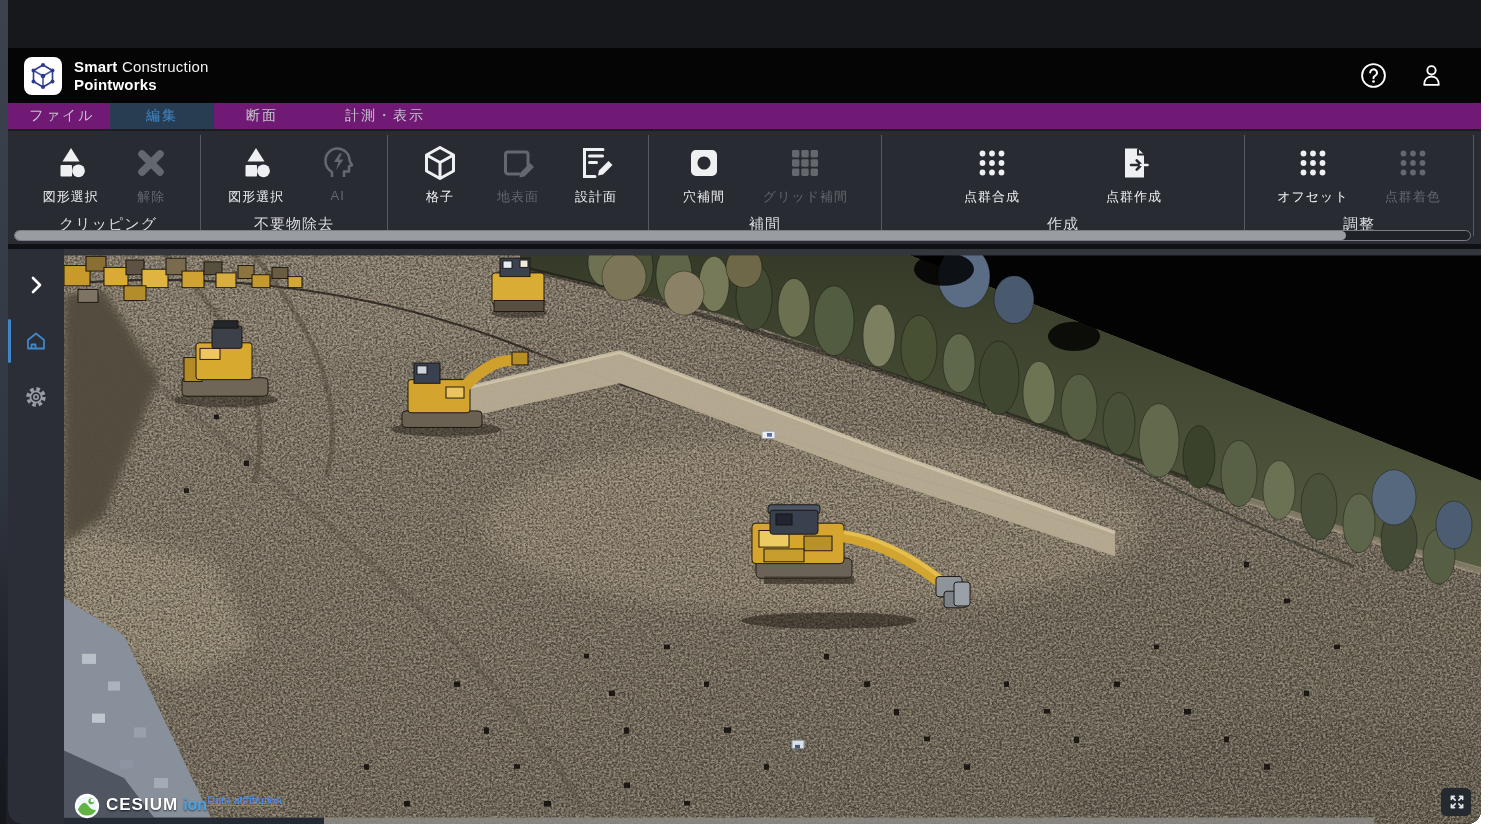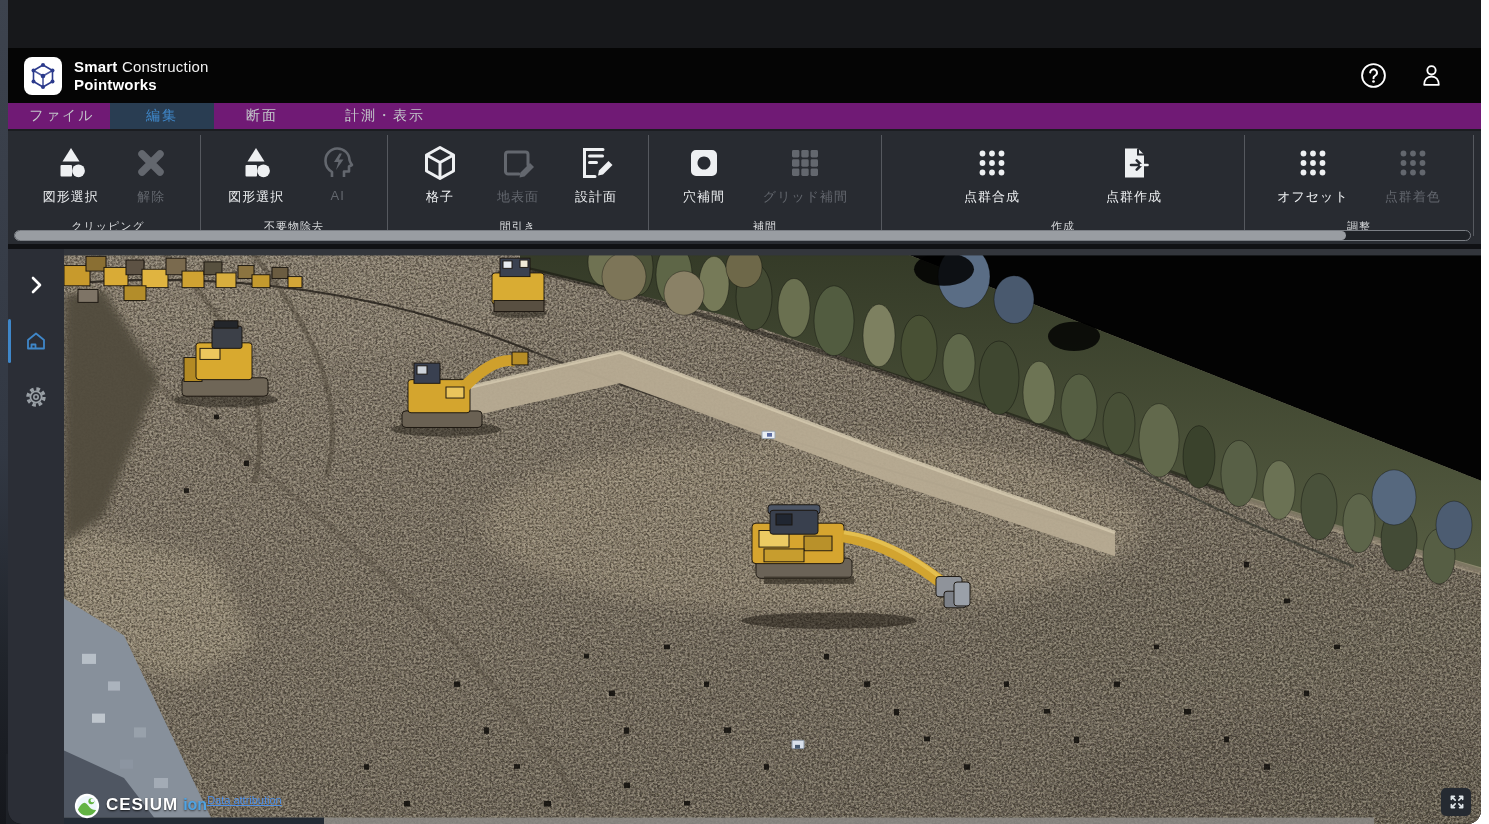--- a/index.html
+++ b/index.html
@@ -30,21 +30,21 @@
   .toolbar{height:118px;background:#282b31;position:relative;display:flex;align-items:stretch;
     padding:4px 0 8px 8px;flex:0 0 auto;border-bottom:5px solid #101114;}
   .tgroup{display:flex;flex-direction:column;border-right:1px solid #56595f;padding-bottom:0;}
   .tg-items{flex:1;display:flex;justify-content:space-evenly;align-items:flex-start;padding-top:4px;}
   .tbtn{background:transparent;border:none;padding:2px 4px;display:flex;flex-direction:column;align-items:center;
     gap:3px;cursor:pointer;color:var(--enabled);}
   .tbtn.disabled{color:var(--disabled);cursor:default;}
   .tbtn .ic{width:44px;height:44px;display:grid;place-items:center;}
   .tbtn .ic svg{width:40px;height:40px;}
   .tbtn .lbl{font-size:13px;letter-spacing:1px;font-weight:500;white-space:nowrap;}
-  .tg-label{text-align:center;font-size:11px;color:#dcdee0;letter-spacing:1px;padding:3px 0 2px;}
+  .tg-label{text-align:center;font-size:15px;color:#dcdee0;letter-spacing:1px;padding:3px 0 2px;}
   .hscroll{position:absolute;left:6px;right:10px;bottom:3px;height:11px;border:1px solid #7a7e84;
     border-radius:6px;background:#1f2227;}
   .hthumb{position:absolute;left:0;top:0;bottom:0;width:91.5%;background:#999da2;border-radius:6px;}
   
   .main{flex:1;display:flex;min-height:0;}
   .sidebar{width:56px;background:#2b2e36;border-radius:0 0 0 14px;display:flex;flex-direction:column;
     align-items:center;padding-top:16px;gap:16px;flex:0 0 auto;position:relative;}
   .sbtn{width:40px;height:40px;background:transparent;border:none;display:grid;place-items:center;cursor:pointer;position:relative;}
   .sbtn svg{width:24px;height:24px;}
   .sbtn .active-bar{position:absolute;left:-8px;top:-2px;width:3px;height:44px;background:var(--accent);border-radius:2px;}
@@ -186,21 +186,20 @@
             <span class="ic">
               <svg viewBox="0 0 40 40" fill="none" stroke="currentColor" stroke-width="3" stroke-linecap="round">
                 <path d="M27 6.5 H8.5 V33.5 H19"></path>
                 <path d="M13.5 13 h13 M13.5 19.5 h7"></path>
                 <path d="M23 27.5 L32.5 18 l4 4 L27 31.5 l-5 1 Z" fill="currentColor" stroke="none"></path>
               </svg>
             </span>
             <span class="lbl">設計面</span>
           </button>
         </div>
-        <div class="tg-label">間引き</div>
       </div>
       <div class="tgroup" style="width: 233px;">
         <div class="tg-items">
           <button class="tbtn">
             <span class="ic">
               <svg viewBox="0 0 40 40" fill="currentColor">
                 <path fill-rule="evenodd" d="M12 7 h16 a5 5 0 0 1 5 5 v16 a5 5 0 0 1 -5 5 h-16 a5 5 0 0 1 -5 -5 v-16 a5 5 0 0 1 5 -5 Z M20 13.5 a6.5 6.5 0 1 0 .01 0 Z"></path>
               </svg>
             </span>
             <span class="lbl">穴補間</span>

